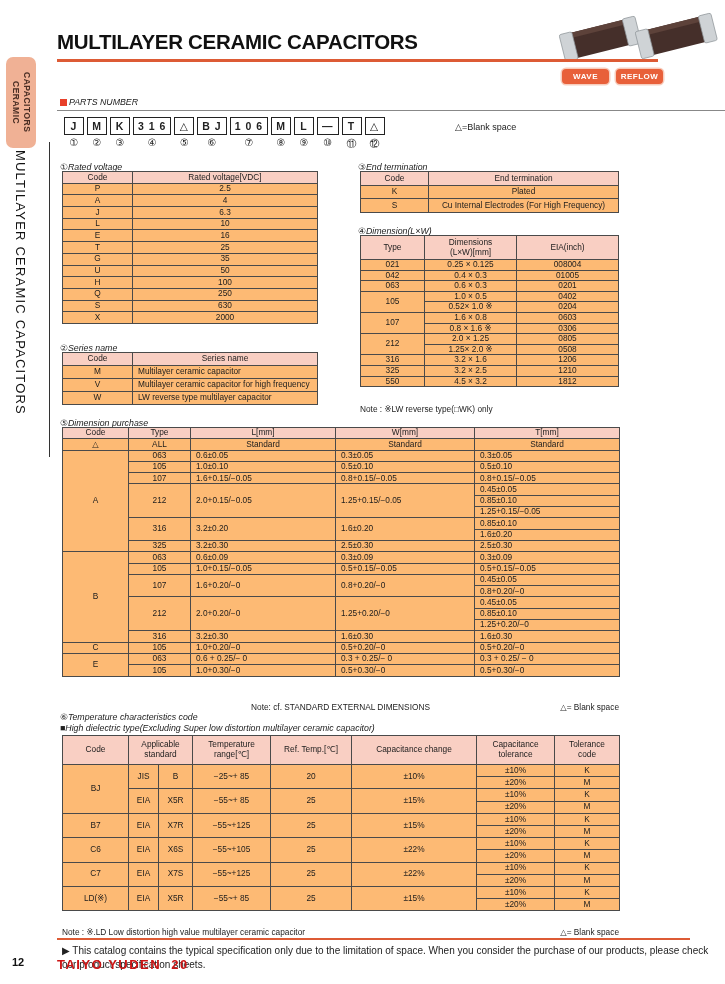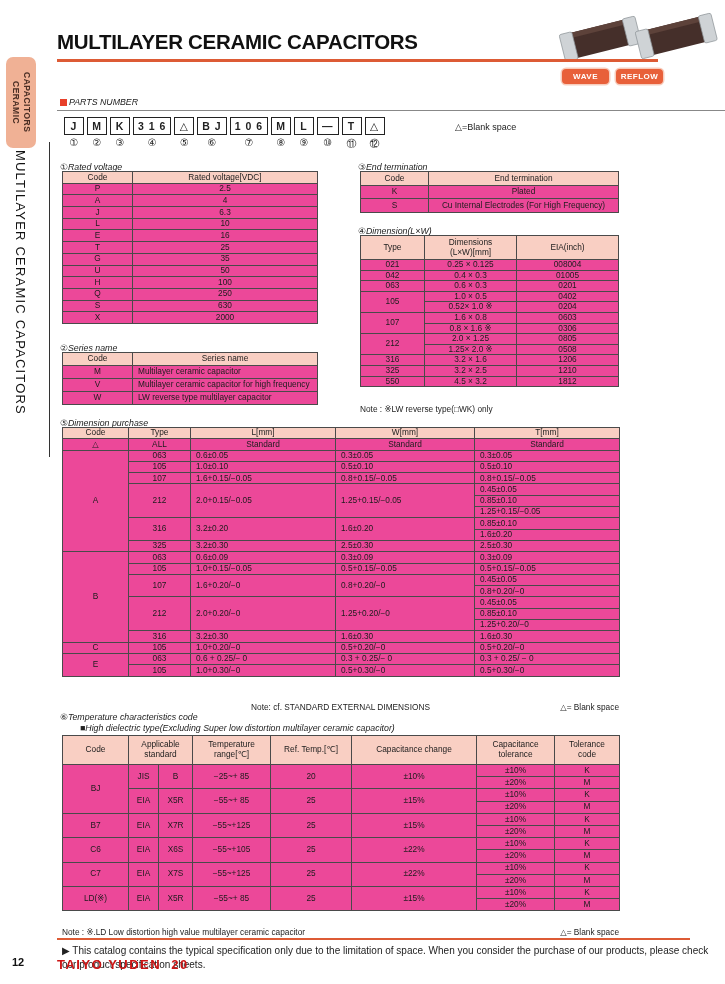--- a/index.html
+++ b/index.html
@@ -47,21 +47,21 @@
   .pn-divider{position:absolute;left:57px;top:110px;width:668px;height:1px;background:#888;}
   .pn-row{position:absolute;left:64px;top:117px;display:flex;gap:3px;align-items:flex-start;}
   .pn-col{display:flex;flex-direction:column;align-items:center;}
   .pn-box{min-width:20px;height:18px;line-height:17px;border:1.3px solid #222;background:#fff;
     font-size:10.5px;font-weight:bold;text-align:center;padding:0 4px;letter-spacing:1px;white-space:pre;}
   .pn-digit{font-size:10px;margin-top:2px;color:#222;}
   .pn-note{position:absolute;left:455px;top:122px;font-size:9px;}
 
   
   .tbl-host{position:absolute;}
-  .tbl-host table{border-collapse:collapse;table-layout:fixed;background:#ec4899;border:1.5px solid #333;}
+  .tbl-host table{border-collapse:collapse;table-layout:fixed;background:#fdba74;border:1.5px solid #333;}
   .tbl-host th,.tbl-host td{border:1px solid var(--line);font-size:8.3px;font-weight:normal;color:#1c1c1c;
     padding:0 3px;text-align:center;line-height:1.15;white-space:nowrap;overflow:hidden;}
   .tbl-host th{background:var(--pink);}
   .al-l{text-align:left !important;padding-left:5px !important;}
   .t1 td,.t1 th{height:11.7px;}
   .t2 td,.t2 th{height:13px;}
   .t3 td,.t3 th{height:13.6px;}
   .t4 td{height:10.6px;} .t4 th{height:24px;}
   .t5 td,.t5 th{height:11.3px;}
   .t6 td{height:12.2px;} .t6 th{height:29px;}
@@ -500,21 +500,21 @@
             <td class="al-l">0.5+0.30/−0</td>
             <td class="al-l">0.5+0.30/−0</td>
           </tr>
         </tbody>
       </table>
     </div>
   <div class="note" style="left:62px;top:702px;width:557px;text-align:center;">Note: cf. STANDARD EXTERNAL DIMENSIONS</div>
   <div class="note" style="left:62px;top:702px;width:557px;text-align:right;">△= Blank space</div>
 
   <div class="sec-label" style="left:60px;top:712px;">⑥Temperature characteristics code</div>
-  <div class="sec-label" style="left:60px;top:723px;margin-left:20px;">■High dielectric type(Excluding Super low distortion multilayer ceramic capacitor)</div>
+  <div class="sec-label" style="left:60px;top:723px;">■High dielectric type(Excluding Super low distortion multilayer ceramic capacitor)</div>
   <div class="tbl-host t6" style="left:62px;top:735px;">
       <table>
         <colgroup>
           <col style="width: 66px;">
           <col style="width: 30px;">
           <col style="width: 34px;">
           <col style="width: 78px;">
           <col style="width: 81px;">
           <col style="width: 125px;">
           <col style="width: 78px;">

